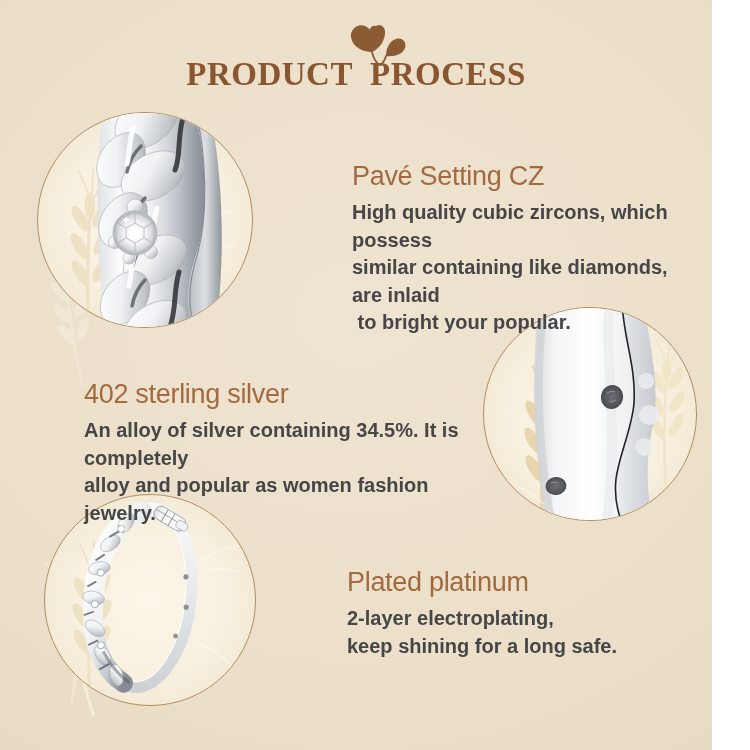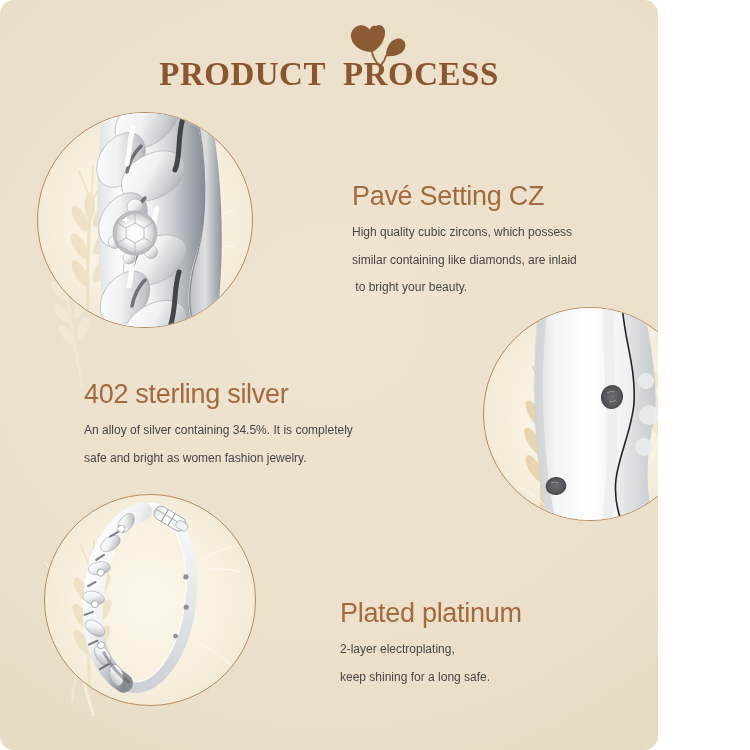--- a/index.html
+++ b/index.html
@@ -1,44 +1,43 @@
 <!DOCTYPE html>
 <html><head>
 <meta charset="utf-8">
 <style>
   html,body{margin:0;padding:0;}
   .canvas{
-    position:relative;width:658px;height:750px;overflow:hidden;
+    position:relative;width:712px;height:750px;overflow:hidden;
     background:radial-gradient(ellipse 115% 95% at 50% 42%, #efe4d1 0%, #ebdfc9 55%, #e3d5bb 100%);
     font-family:"Liberation Sans", sans-serif;
-    border-radius:14px;
   }
   .header-icon{position:absolute;left:348px;top:22px;width:60px;height:44px;z-index:2;}
   .page-title{
     position:absolute;left:0;right:0;top:56px;text-align:center;
     font-family:"Liberation Serif", serif;font-weight:700;font-size:33px;
     letter-spacing:0.5px;word-spacing:9px;color:#8a5630;z-index:2;
   }
   .photo{position:absolute;z-index:1;}
   #photo1{left:37px;top:112px;width:216px;height:216px;}
   #photo2{left:483px;top:307px;width:214px;height:214px;}
   #photo3{left:44px;top:494px;width:212px;height:212px;}
   .bg-wheat{position:absolute;z-index:0;}
   #bgwheat1{left:16px;top:248px;width:110px;height:150px;}
   #bgwheat2{left:12px;top:548px;width:130px;height:170px;}
   .section{position:absolute;z-index:2;}
-  #sec1{left:352px;top:180px;width:350px;}
+  #sec1{left:352px;top:160px;width:350px;}
   #sec2{left:84px;top:378px;width:420px;}
-  #sec3{left:340px;top:566px;width:350px;margin-top:31px;}
+  #sec3{left:347px;top:566px;width:350px;}
   .sec-heading{
     font-size:27px;line-height:32px;color:#a26a3e;letter-spacing:-0.3px;font-weight:400;
   }
   .sec-body{margin-top:7px;}
   .sec-body div{
-    font-size:12px;line-height:27.5px;color:#464646;letter-spacing:0px;white-space:pre-wrap;
+    font-size:20px;line-height:27.5px;color:#464646;letter-spacing:0px;white-space:pre-wrap;font-weight:bold;
   }
 </style>
 </head>
 <body>
 
 <div class="canvas">
 
   <svg width="0" height="0" style="position:absolute" aria-hidden="true">
     <defs>
       <linearGradient id="gBand" x1="0" y1="0" x2="1" y2="0">
@@ -195,29 +194,29 @@
         </g>
       </g>
     </g>
   </svg>
 
   <div id="sec1" class="section">
     <div class="sec-heading">Pavé Setting CZ</div>
     <div class="sec-body">
       <div>High quality cubic zircons, which possess</div>
       <div>similar containing like diamonds, are inlaid</div>
-      <div> to bright your beauty.</div>
+      <div> to bright your popular.</div>
     </div>
   </div>
 
   <div id="sec2" class="section">
     <div class="sec-heading">402 sterling silver</div>
     <div class="sec-body">
       <div>An alloy of silver containing 34.5%. It is completely</div>
-      <div>safe and bright as women fashion jewelry.</div>
+      <div>alloy and popular as women fashion jewelry.</div>
     </div>
   </div>
 
   <svg id="photo2" class="photo" viewBox="0 0 214 214">
     <defs>
         <clipPath id="cp2">
           <circle cx="107" cy="107" r="106"></circle>
         </clipPath>
       </defs>
     <circle cx="107" cy="107" r="106.5" fill="url(#gPhotoBg)" stroke="#b58b60" stroke-width="1"></circle>

